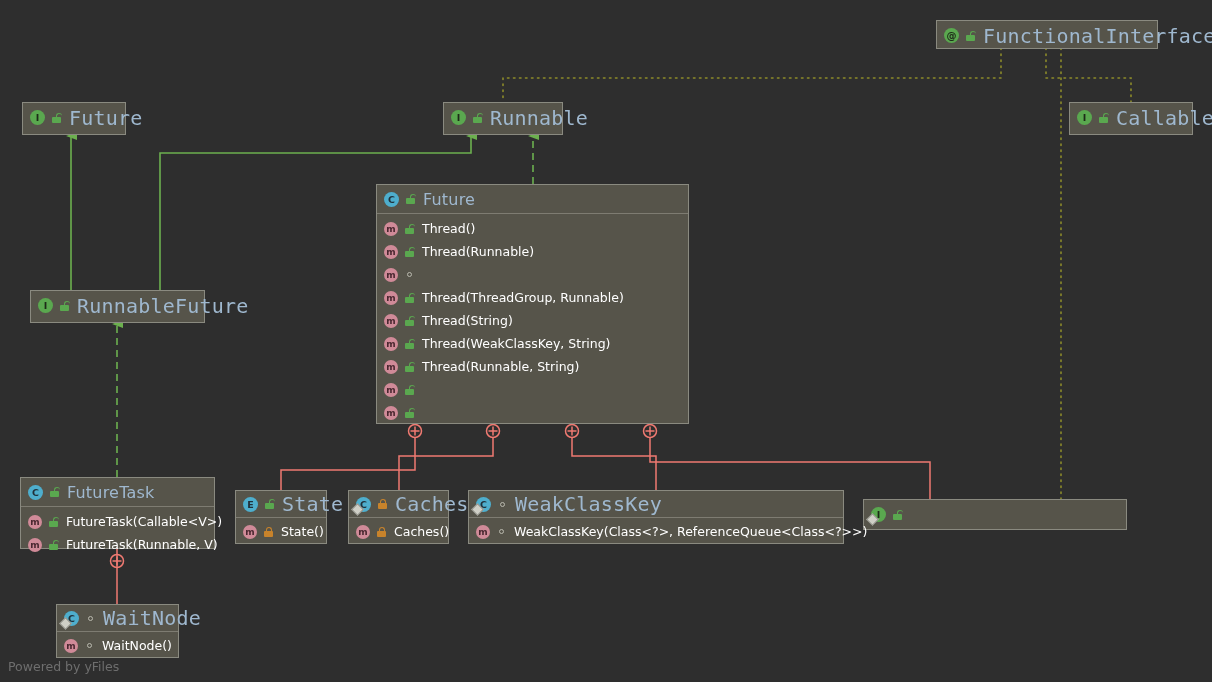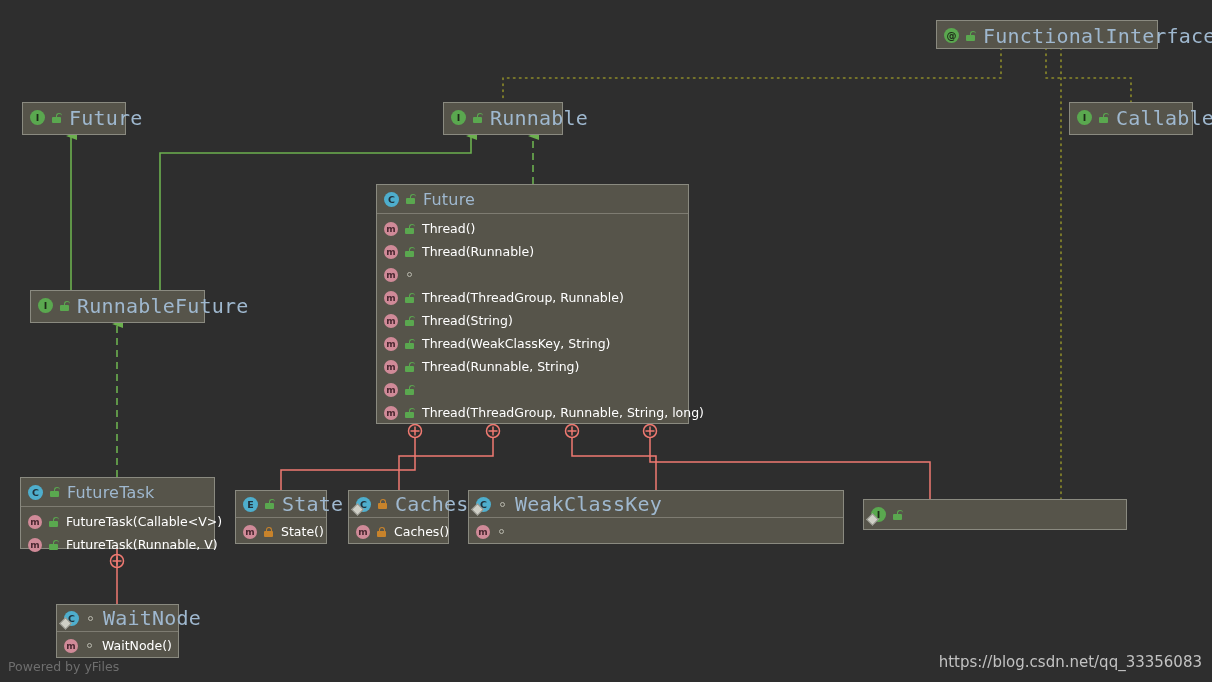--- a/index.html
+++ b/index.html
@@ -316,21 +316,20 @@
           </span>
       </div>
       <div class="row">
         <span class="ic ic-circ ic-method">m</span>
         <span class="vis">
             <span class="lock open green">
               <span class="shackle"></span>
               <span class="bodyb"></span>
             </span>
           </span>
-        <span class="mtext">Thread(ThreadGroup, Runnable, String, long)</span>
       </div>
     </div>
   </div>
 
   <div class="node withbody sans" style="left:20px;top:477px;width:195px;height:72px;">
     <div class="hdr">
       <span class="ic ic-circ ic-class">C</span>
       <span class="vis">
         <span class="lock open green">
             <span class="shackle"></span>
@@ -420,20 +419,21 @@
           <span class="dotvis"></span>
         </span>
       <span class="title">WeakClassKey</span>
     </div>
     <div class="body" style="padding-top:2px;">
       <div class="row">
         <span class="ic ic-circ ic-method">m</span>
         <span class="vis">
             <span class="dotvis"></span>
           </span>
+        <span class="mtext">WeakClassKey(Class&lt;?&gt;, ReferenceQueue&lt;Class&lt;?&gt;&gt;)</span>
       </div>
     </div>
   </div>
 
   <div class="node withbody" style="left:56px;top:604px;width:123px;height:54px;">
     <div class="hdr" style="height:27px;">
       <span class="ic ic-circ ic-class ic-inner">C</span>
       <span class="vis">
           <span class="dotvis"></span>
         </span>
@@ -444,15 +444,14 @@
         <span class="ic ic-circ ic-method">m</span>
         <span class="vis">
             <span class="dotvis"></span>
           </span>
         <span class="mtext">WaitNode()</span>
       </div>
     </div>
   </div>
 
   <div class="watermark" id="yfiles">Powered by yFiles</div>
-  <div class="watermark" id="csdn">https://blog.csdn.net/qq_33356083</div>
 
 </div>
 
 </body></html>

